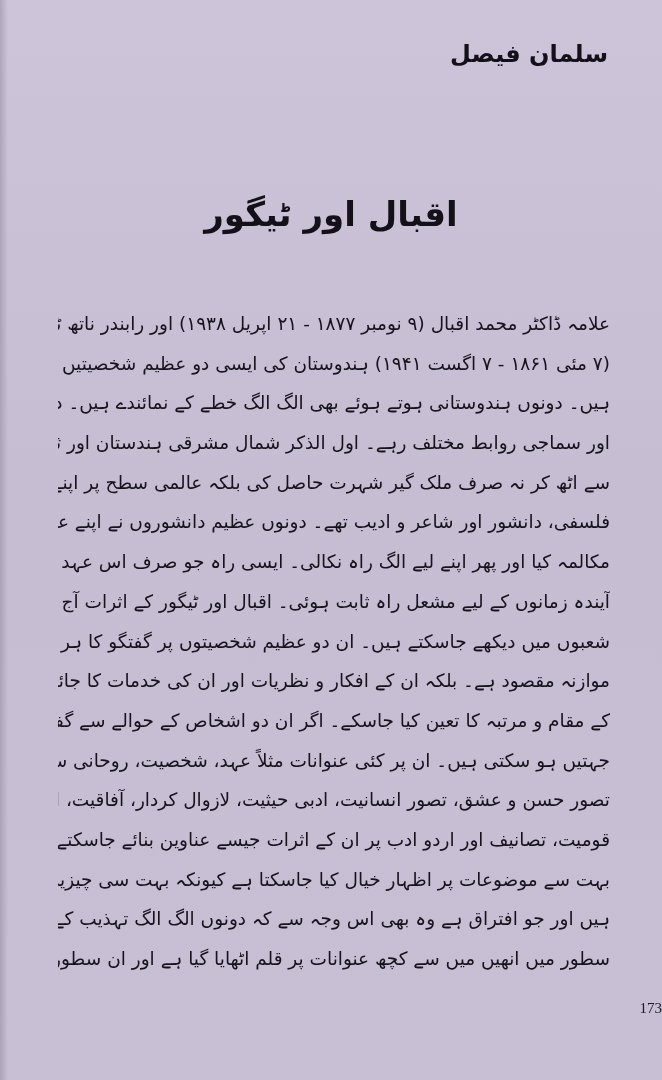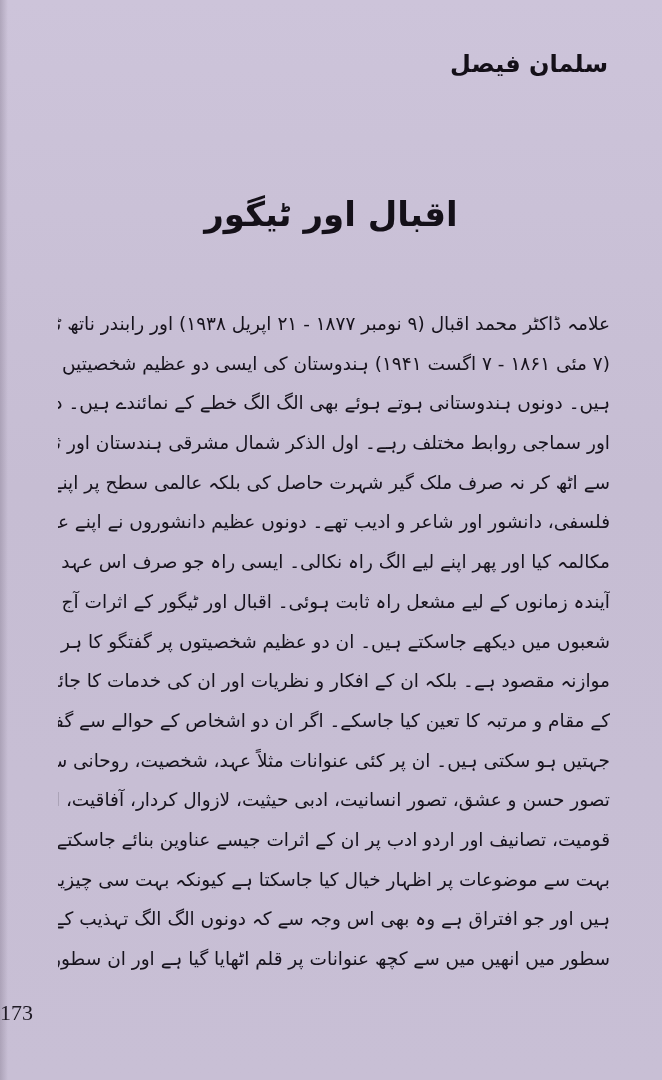--- a/index.html
+++ b/index.html
@@ -18,21 +18,21 @@
     width: 662px; height: 1080px;
     background: linear-gradient(180deg, #cdc4da 0%, #c6bdd3 45%, #c8bfd5 100%);
   }
   .shadow-left {
     position: absolute; left: 0; top: 0; width: 8px; height: 1080px;
     background: linear-gradient(90deg, rgba(120,110,130,0.35), rgba(0,0,0,0));
   }
   .author {
     position: absolute;
     right: 54px;
-    top: 50px;
+    top: 40px;
     font-size: 24px;
     font-weight: bold;
     direction: rtl;
     font-family: "DejaVu Sans", sans-serif;
     color: #141018;
     text-align: right;
   }
   .title {
     position: absolute;
     left: 0; right: 0;
@@ -57,23 +57,23 @@
     white-space: nowrap;
     text-align: justify;
     text-align-last: justify;
     overflow: hidden;
     color: #17131d;
   }
   .page-number {
     position: absolute;
     left: 0; right: 0;
     top: 1000px;
-    text-align: left;
+    text-align: right;
     font-family: "Liberation Serif", serif;
-    font-size: 22px;
+    font-size: 15px;
     color: #1e1a24;
     direction: ltr;
   }
 </style>
 </head>
 <body>
 
 <div class="page">
   <div class="shadow-left"></div>
 

